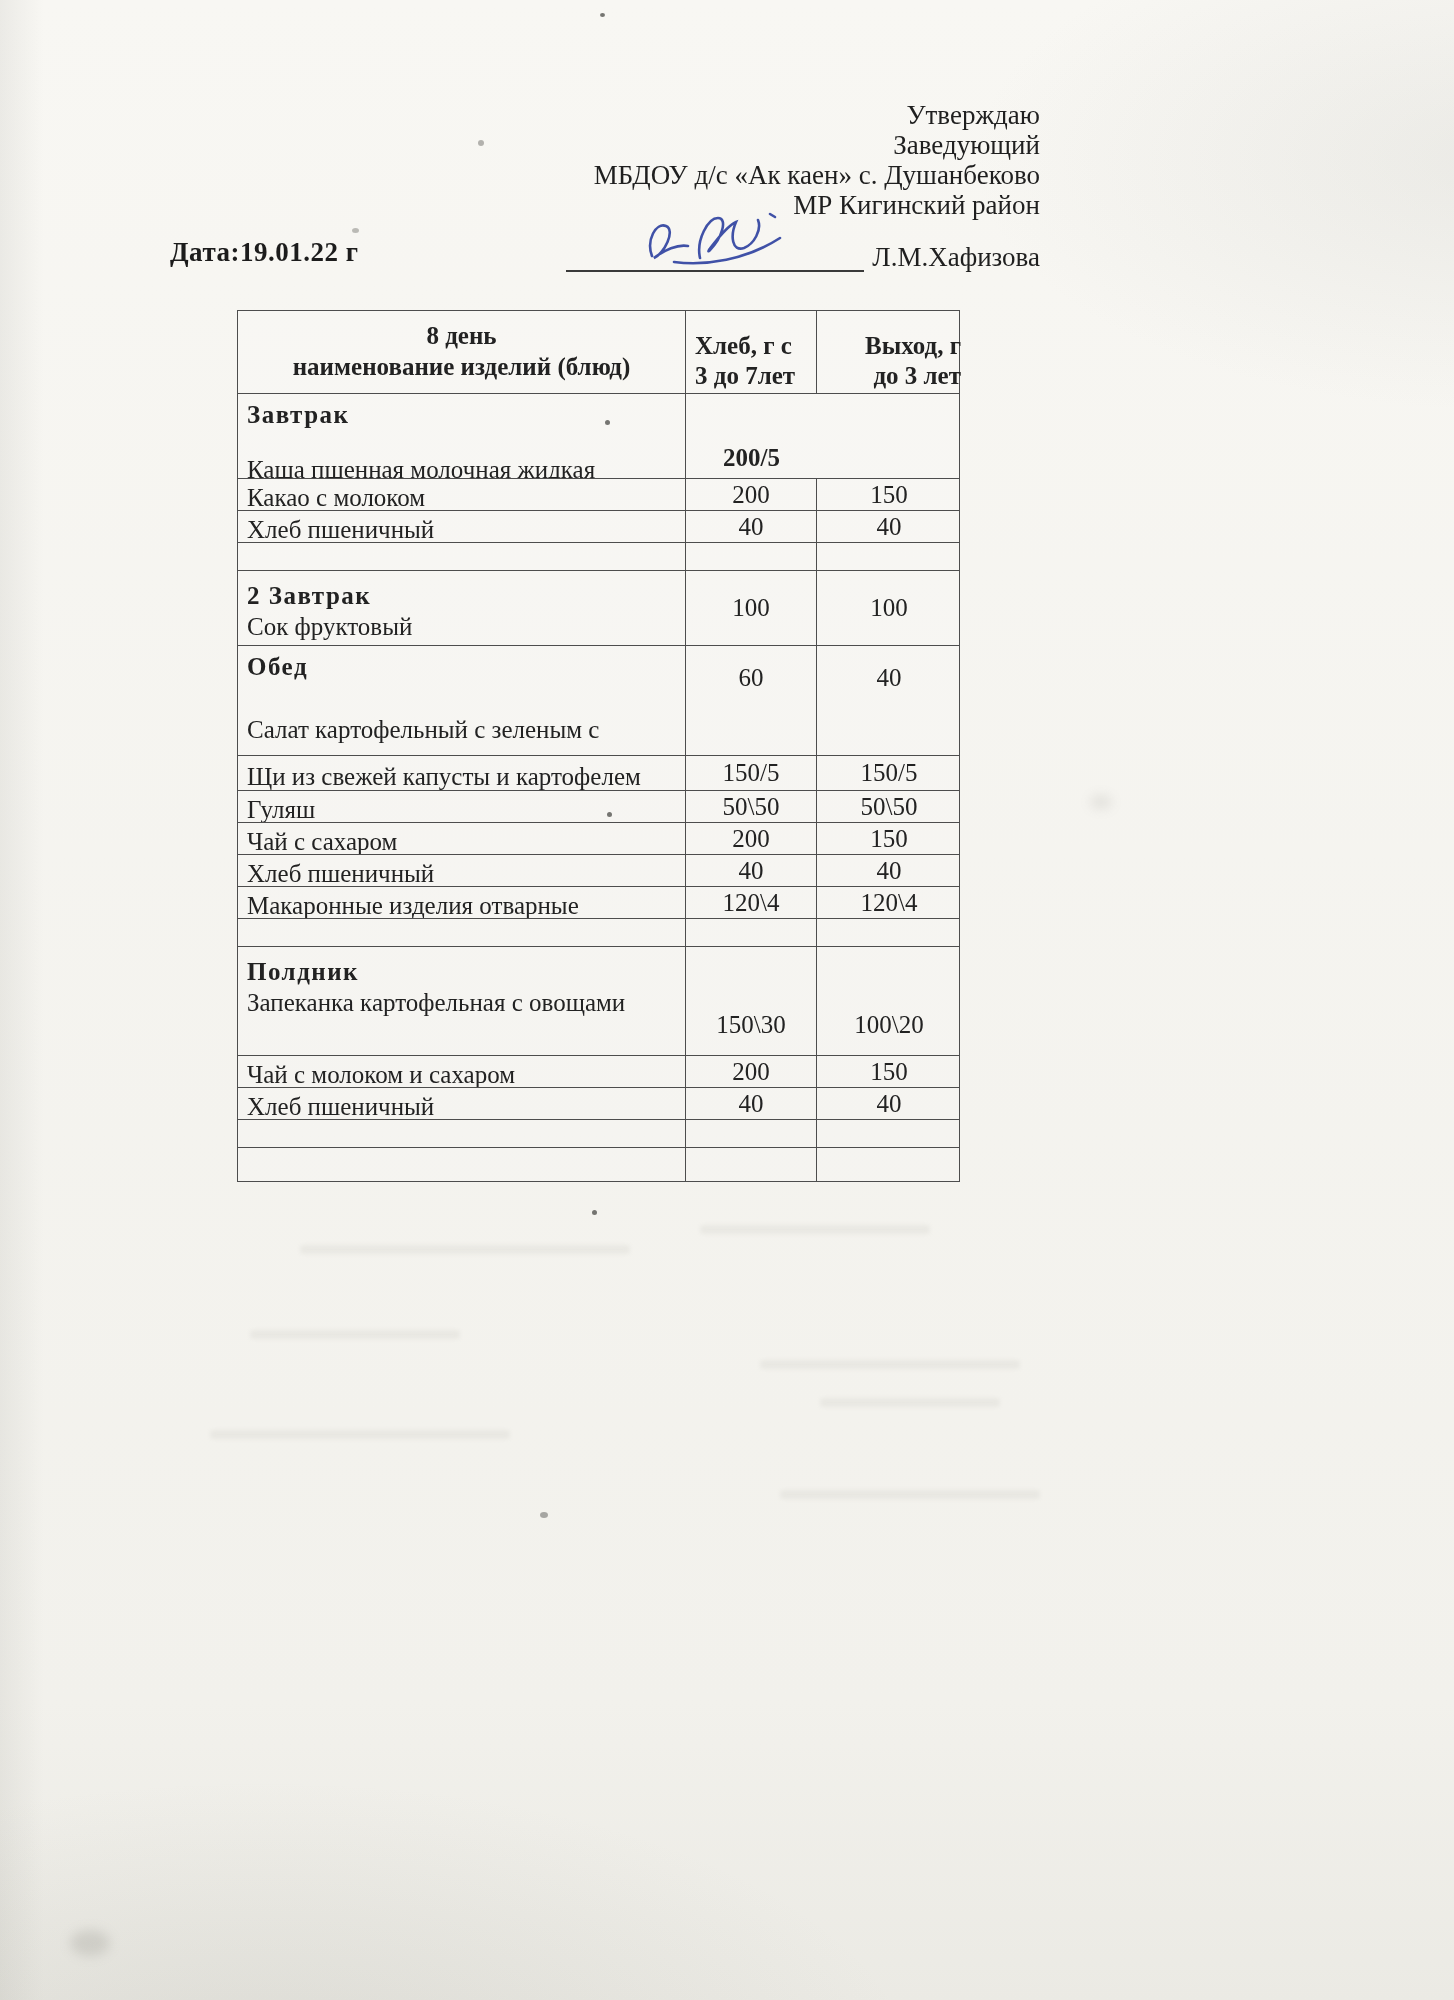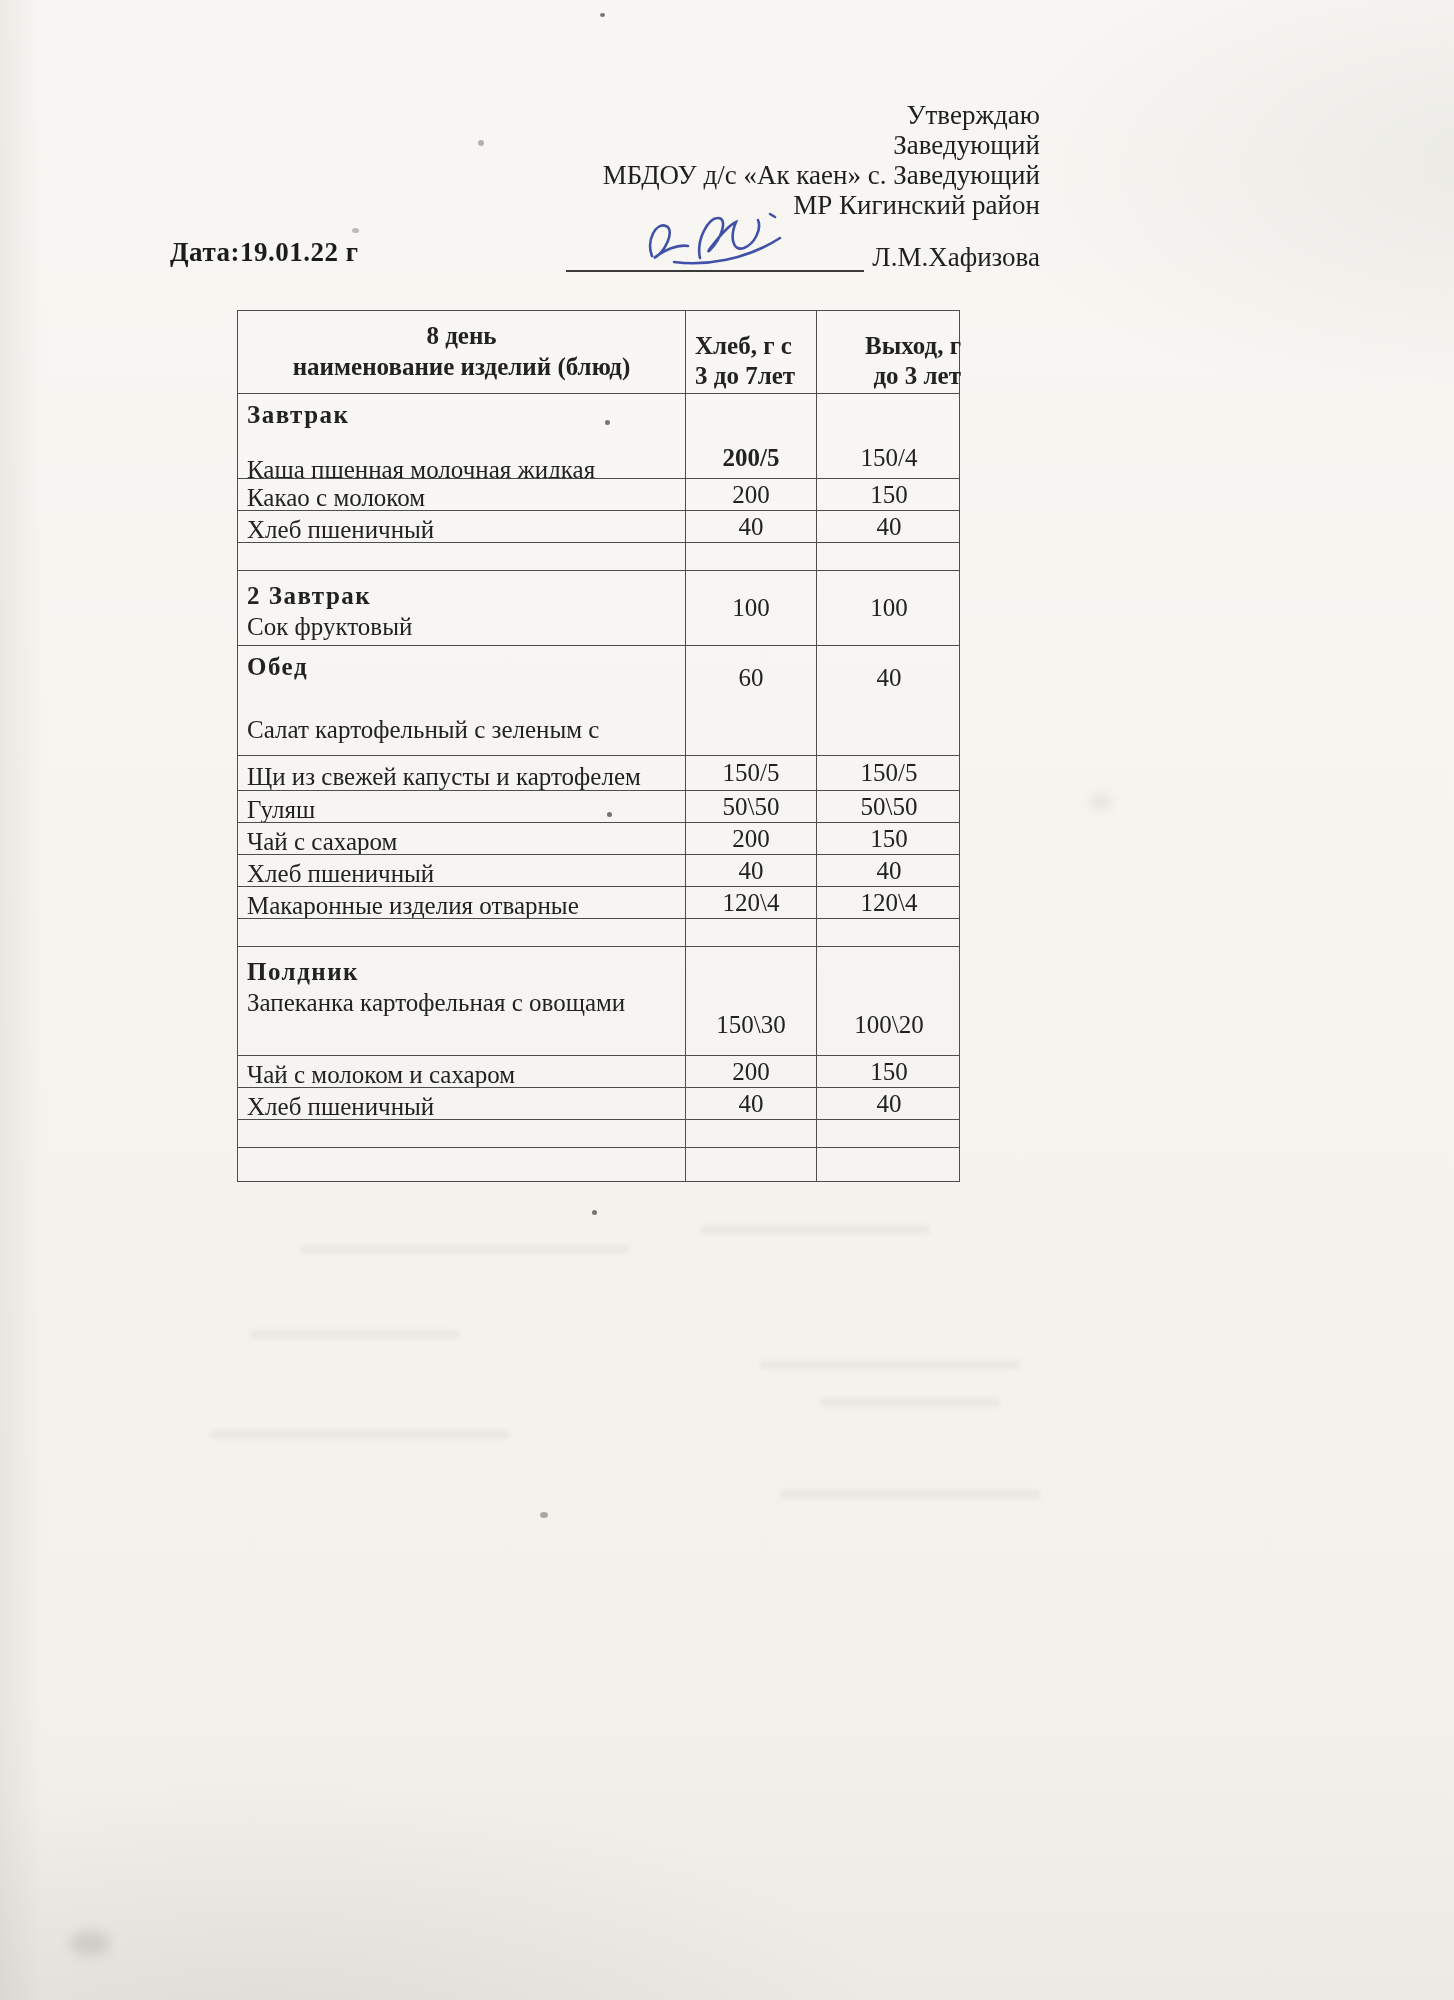--- a/index.html
+++ b/index.html
@@ -73,21 +73,21 @@
   .smudge{position:absolute;background:#8d8c84;opacity:.25;filter:blur(6px);border-radius:50%;}
 </style>
 </head>
 <body>
 
 <div class="page">
 
   <div class="approval">
     <div class="a-line">Утверждаю</div>
     <div class="a-line">Заведующий</div>
-    <div class="a-line">МБДОУ д/с   «Ак каен» с. Заведующий</div>
+    <div class="a-line">МБДОУ д/с   «Ак каен» с. Душанбеково</div>
     <div class="a-line">МР Кигинский район</div>
     <div class="sig-row">
       <svg class="sig-ink" viewBox="0 0 170 62" aria-hidden="true">
         <path d="M22,48 C16,32 26,14 36,18 C46,22 34,46 24,50 C34,42 48,36 58,38"></path>
         <path d="M70,50 C66,32 78,10 88,10 C98,10 92,30 80,42 C72,50 96,18 106,14 C100,28 102,44 114,40 C124,36 132,22 128,12"></path>
         <path d="M44,54 C76,58 116,52 150,30"></path>
         <path d="M140,6 l5,3"></path>
       </svg>
       <span class="sig-line"></span>
       <span class="sig-name">Л.М.Хафизова</span>
@@ -113,23 +113,20 @@
     </div>
     <div id="t-body">
         <div class="t-row" style="height: 85px;">
           <div class="td name-cell">
             <div class="nm bold" style="margin-top: 2px;">Завтрак</div>
             <div class="nm" style="margin-top: 26px;">Каша пшенная молочная жидкая</div>
           </div>
           <div class="td val-cell va-bottom" style="padding-bottom: 6px; font-weight: bold;">
             <span>200/5</span>
           </div>
-          <div class="td val-cell va-bottom" style="padding-bottom: 6px;">
-            <span>150/4</span>
-          </div>
         </div>
         <div class="t-row" style="height: 32px;">
           <div class="td name-cell">
             <div class="nm" style="margin-top: 0px;">Какао с молоком</div>
           </div>
           <div class="td val-cell va-center">
             <span>200</span>
           </div>
           <div class="td val-cell va-center">
             <span>150</span>

